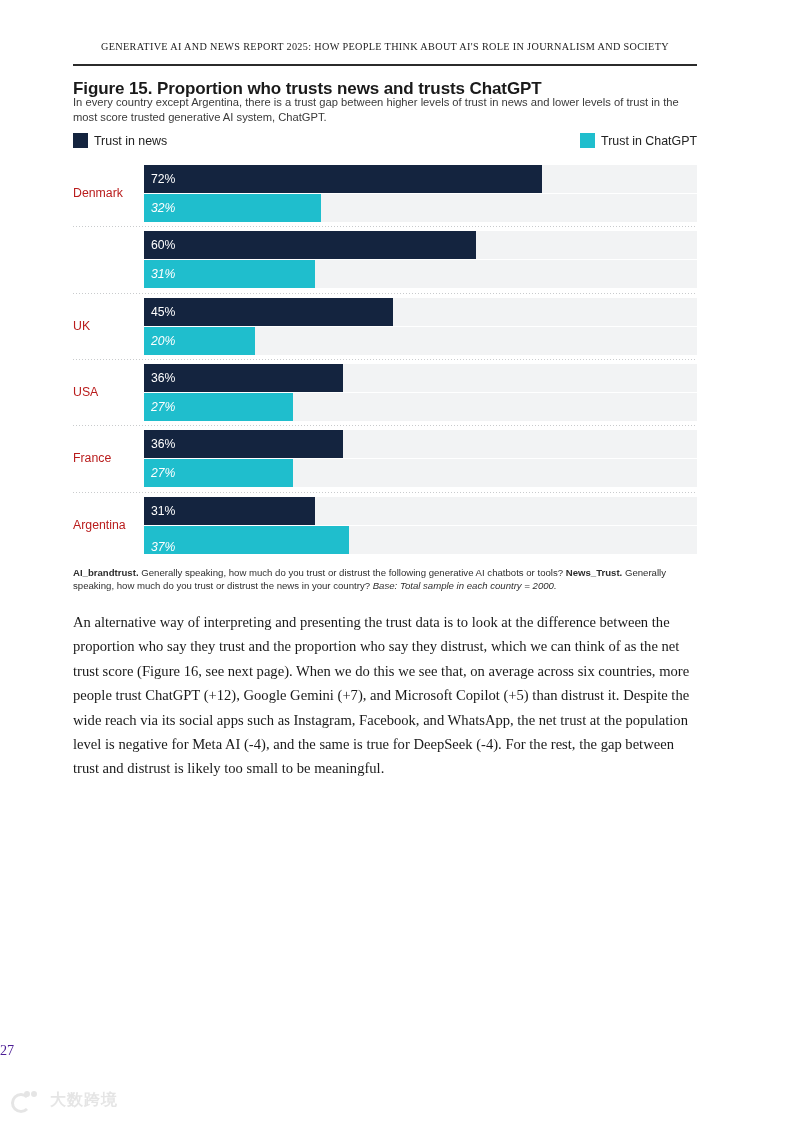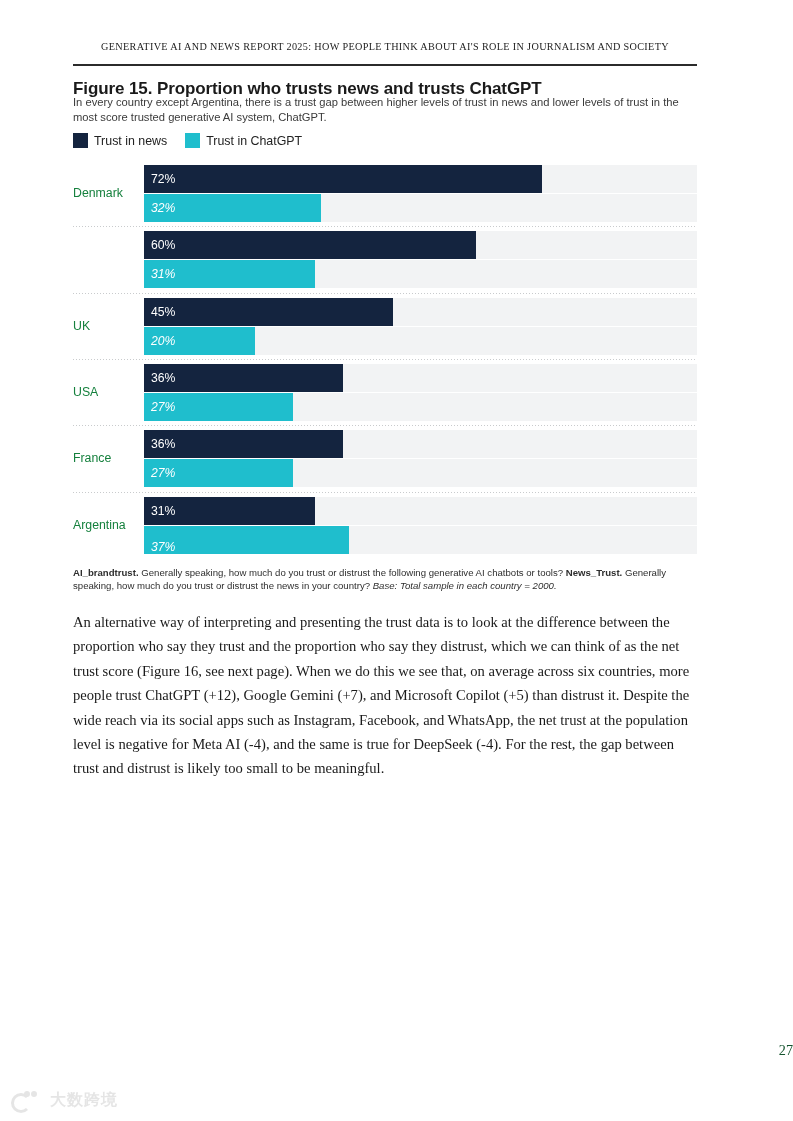--- a/index.html
+++ b/index.html
@@ -65,21 +65,21 @@
     color: #3a3a3a;
   }
 
   
   .legend {
     position: absolute;
     left: 73px;
     top: 133px;
     width: 624px;
     display: flex;
-    justify-content: flex-start;
+    justify-content: space-between;
     align-items: center;
     gap: 18px;
   }
   .legend-item {
     display: flex;
     align-items: center;
     gap: 6px;
   }
   .legend-swatch {
     width: 15px;
@@ -120,21 +120,21 @@
   .country-label {
     position: absolute;
     left: 0;
     top: 0;
     width: 59px;
     height: 66.33px;
     display: flex;
     align-items: center;
     justify-content: flex-start;
     font-size: 12.3px;
-    color: #15803d;
+    color: #b91c1c;
     white-space: nowrap;
   }
 
   .bars {
     position: absolute;
     left: 71px;
     top: 5px;
     right: 0;
     height: 56px;
   }
@@ -189,24 +189,24 @@
     color: #1a1a1a;
     text-align: left;
   }
 
   
   .page-number {
     position: absolute;
     left: 0;
     top: 1042px;
     width: 793px;
-    text-align: right;
+    text-align: left;
     font-family: "Liberation Serif", serif;
     font-size: 14.2px;
-    color: #14532d;
+    color: #4c1d95;
   }
 
   
   .watermark {
     position: absolute;
     left: 11px;
     top: 1090px;
     display: flex;
     align-items: flex-start;
     gap: 13px;

